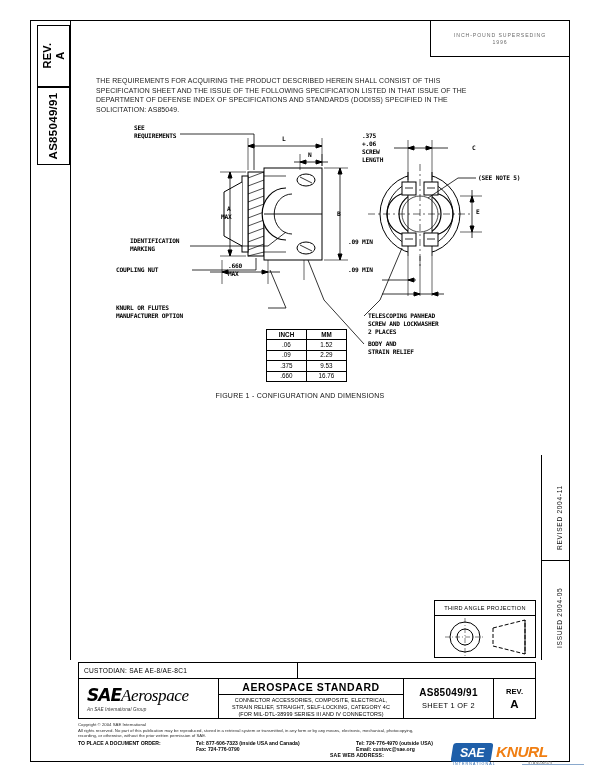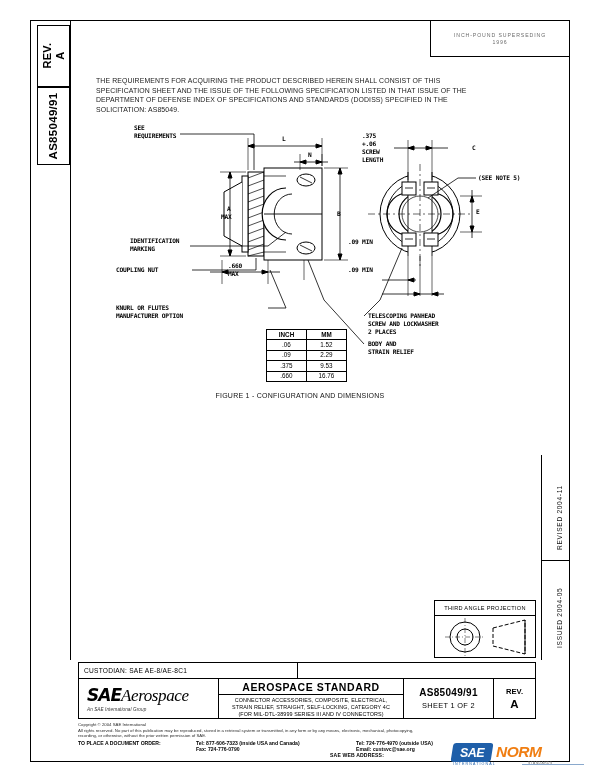--- a/index.html
+++ b/index.html
@@ -601,19 +601,19 @@
       <div class="fp-bold">Email: custsvc@sae.org</div>
     </div>
   </div>
 
   <div class="sae-web">SAE WEB ADDRESS:</div>
 
   <div class="watermark">
     <div class="wm-badge">
       <span>SAE</span>
     </div>
-    <div class="wm-norm">NORM</div>
+    <div class="wm-norm">KNURL</div>
     <div class="wm-sub">INTERNATIONAL</div>
     <div class="wm-rule"></div>
     <div class="wm-sub2">STANDARDS</div>
   </div>
 
 </div>
 
 </body></html>

